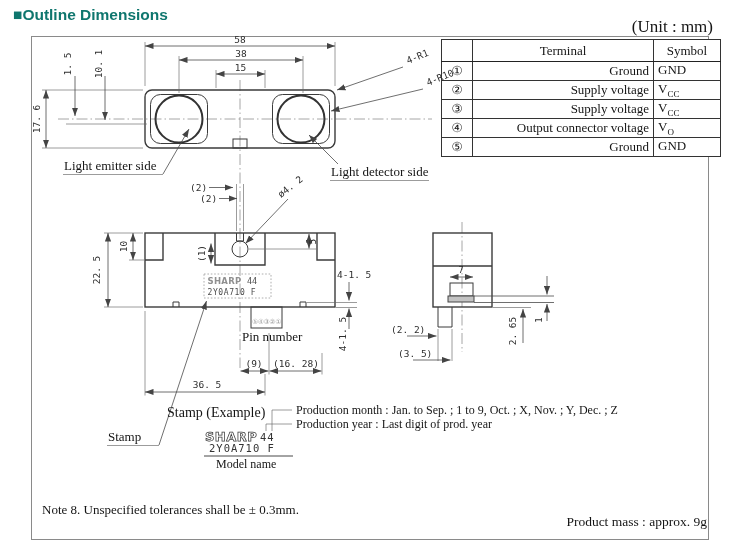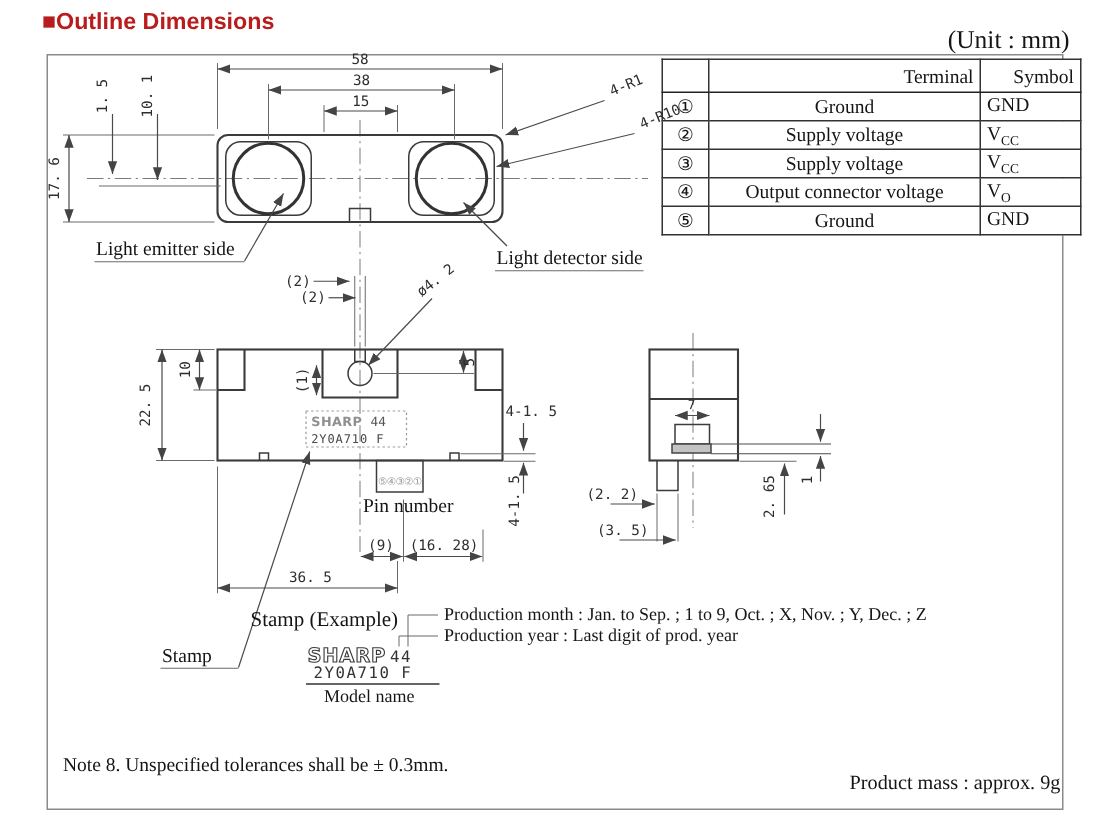--- a/index.html
+++ b/index.html
@@ -1,29 +1,29 @@
 <!DOCTYPE html>
 <html><head>
 <meta charset="utf-8">
 <style>
   html,body{margin:0;padding:0;background:#ffffff;}
   .page{position:relative;width:735px;height:548px;background:#fff;overflow:hidden;
         font-family:"Liberation Serif",serif;color:#151515;}
-  .titlebar{position:absolute;left:28px;top:6px;font-family:"Liberation Sans",sans-serif;
-            font-weight:bold;font-size:15.5px;color:#b91c1c;}
+  .titlebar{position:absolute;left:13px;top:6px;font-family:"Liberation Sans",sans-serif;
+            font-weight:bold;font-size:15.5px;color:#0f766e;}
   .unit-note{position:absolute;right:22px;top:17px;font-size:17px;}
   .frame{position:absolute;left:31px;top:36px;width:676px;height:502px;border:1px solid #8a8a8a;}
   
   .tbl{position:absolute;left:441px;top:39px;border-collapse:collapse;font-size:13px;}
   .tbl td,.tbl th{border:1px solid #333;padding:0 4px;height:18px;font-weight:normal;
                   white-space:nowrap;background:#fff;}
-  .tbl .hdr td{height:21px;text-align:right;border-bottom:1.5px solid #222;margin-top:40px;}
+  .tbl .hdr td{height:21px;text-align:center;border-bottom:1.5px solid #222;margin-top:40px;}
   .tbl{border:1.5px solid #222;}
   .c-num{width:22px;text-align:center;font-size:12.5px;}
-  .c-term{width:172px;text-align:center;}
+  .c-term{width:172px;text-align:right;}
   .c-sym{width:58px;text-align:left;}
   .c-sym sub{font-size:9px;}
   
   .notes{position:absolute;left:42px;top:474px;font-size:13px;line-height:14.6px;white-space:pre-wrap;}
   .pmass{position:absolute;right:28px;top:514px;font-size:13.5px;}
   
   svg{position:absolute;left:0;top:0;}
   .ol{stroke:#3b3b3b;stroke-width:1.4;fill:none;}
   .ol2{stroke:#3b3b3b;stroke-width:1;fill:none;}
   .lens{stroke:#333;stroke-width:2;fill:none;}

